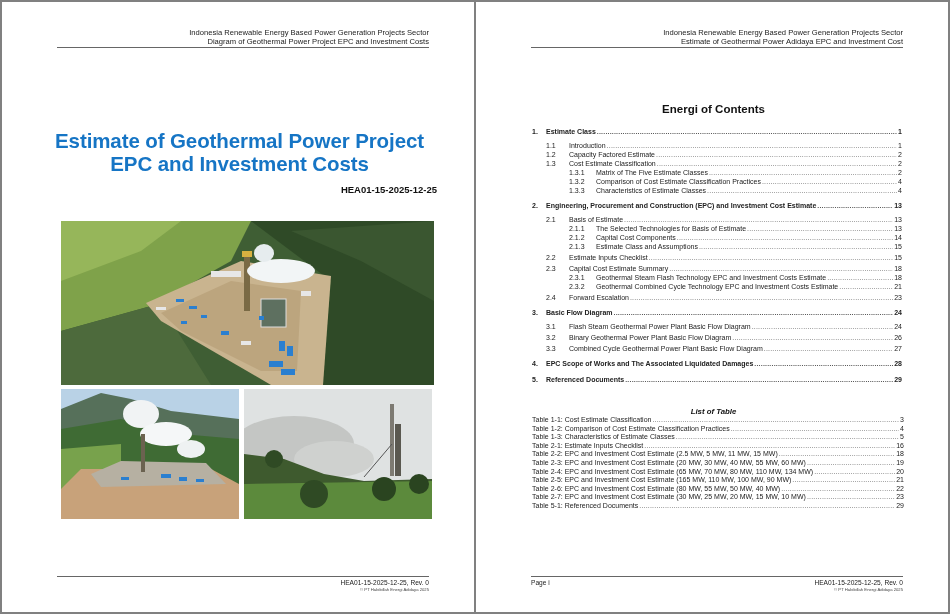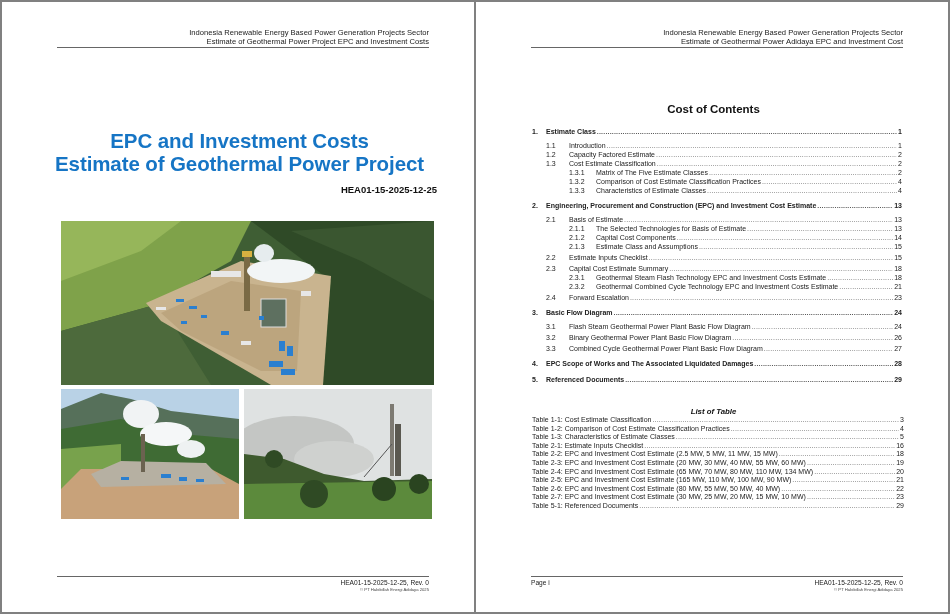--- a/index.html
+++ b/index.html
@@ -74,26 +74,26 @@
     .lot .row { height: 8.6px; line-height: 8.6px; }
   </style>
 </head>
 <body>
 
 <div class="viewer">
 
   <div class="page left">
     <div class="hdr">
       <div>Indonesia Renewable Energy Based Power Generation Projects Sector</div>
-      <div>Estimate of Geothermal Power Project EPC and Investment Costs</div>
+      <div>Diagram of Geothermal Power Project EPC and Investment Costs</div>
     </div>
 
     <div class="cover-title">
+      <div>Estimate of Geothermal Power Project</div>
       <div>EPC and Investment Costs</div>
-      <div>Estimate of Geothermal Power Project</div>
     </div>
     <div class="cover-code">HEA01-15-2025-12-25</div>
 
     <div class="photo photo-main">
       <svg viewBox="0 0 373 164" preserveAspectRatio="none">
         <rect width="373" height="164" fill="#3f5e34"></rect>
         <polygon points="0,0 190,0 170,40 90,85 0,110" fill="#7fa24a"></polygon>
         <polygon points="0,0 120,0 80,30 0,60" fill="#96b65a"></polygon>
         <polygon points="0,110 90,85 110,100 150,164 0,164" fill="#4d6a3c"></polygon>
         <polygon points="190,0 373,0 373,164 260,164 270,60" fill="#2f4a27"></polygon>
@@ -171,21 +171,21 @@
       </div>
     </div>
   </div>
 
   <div class="page right">
     <div class="hdr">
       <div>Indonesia Renewable Energy Based Power Generation Projects Sector</div>
       <div>Estimate of Geothermal Power Adidaya EPC and Investment Cost</div>
     </div>
 
-    <div class="toc-title">Cost of Contents</div>
+    <div class="toc-title">Energi of Contents</div>
 
     <div class="toc">
       <div class="row l1">
           <span class="num">1.</span>
           <span class="lbl">Estimate Class</span>
           <span class="dots"></span>
           <span class="pg">1</span>
         </div>
       <div class="gap-s"></div>
       <div class="row l2">

